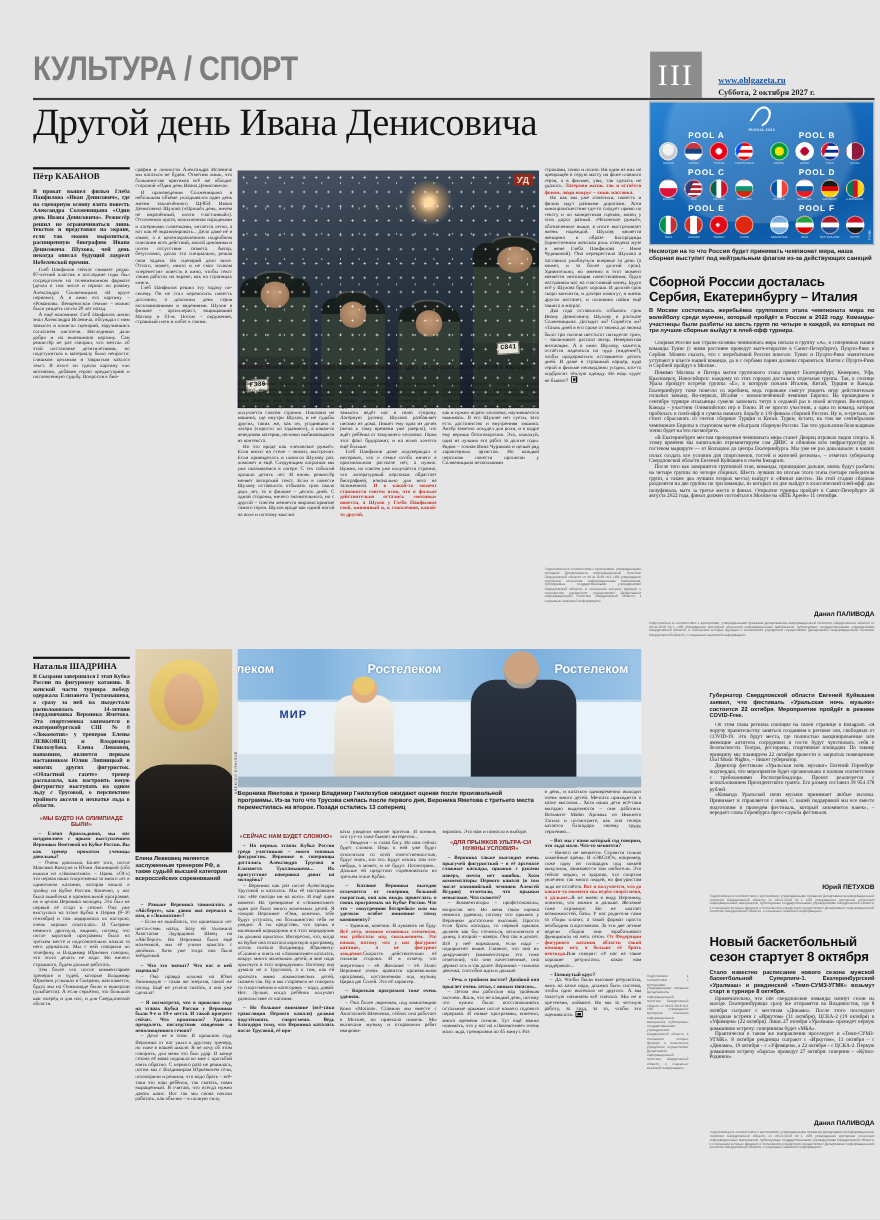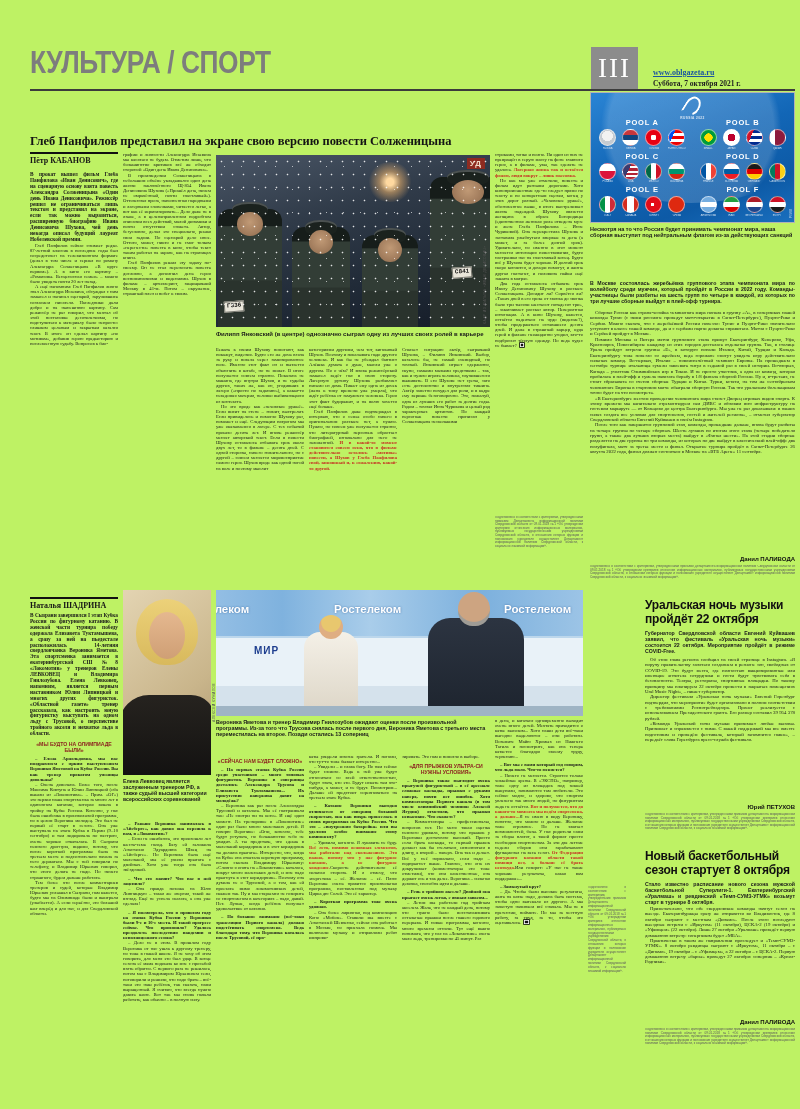--- a/index.html
+++ b/index.html
@@ -1,16 +1,16 @@
 <!DOCTYPE html>
 <html><head>
 <meta charset="utf-8">
 <style>
   html,body{margin:0;padding:0;background:#888;}
-  .page{position:relative;width:800px;height:1109px;background:#bef264;margin:0 auto;overflow:hidden;
+  .page{position:relative;width:800px;height:1109px;background:#e5e5e5;margin:0 auto;overflow:hidden;
         font-family:"Liberation Serif","DejaVu Serif",serif;color:#161616;}
   .abs{position:absolute;}
   
   #section-title{left:30px;top:47px;font:700 31px/1 "Liberation Sans","DejaVu Sans",sans-serif;
      color:#7d7d7d;letter-spacing:-.5px;transform:scaleX(.85);transform-origin:left top;white-space:nowrap;}
   #editor-block{left:270px;top:51px;width:230px;font:700 7.5px/10.5px "Liberation Serif",serif;color:#222;}
   #editor-block a{color:#1a56a0;text-decoration:underline;}
   #header-rule{left:30px;top:89px;width:765px;height:1.5px;background:#3c3c3c;}
   #page-num-box{left:591px;top:47px;width:47px;height:42px;background:#8c8c8c;color:#fff;
      font:400 27px/42px "Liberation Serif",serif;text-align:center;letter-spacing:2px;}
@@ -30,21 +30,21 @@
              text-indent:0;margin:4px 0 3px;}
   span.red{color:#c53022;font-weight:700;}
   span.endmark{display:inline-block;width:4.5px;height:4.5px;background:#111;margin-left:3px;
                box-shadow:inset 0 0 0 .8px #fff,0 0 0 .8px #111;vertical-align:-0.5px;}
   .caption{font:700 5.4px/6.1px "Liberation Sans","DejaVu Sans",sans-serif;color:#1a1a1a;text-align:left;}
   .fineprint{font:400 3.1px/3.6px "Liberation Sans",sans-serif;color:#5a5a5a;text-align:justify;overflow:hidden;}
   .vcredit{writing-mode:vertical-rl;transform:rotate(180deg);font:400 3.4px/1.2 "Liberation Sans",sans-serif;
            color:#555;letter-spacing:.4px;overflow:hidden;}
   .author{font:700 6px/7px "Liberation Sans",sans-serif;text-align:right;color:#111;}
   
-  #film-photo{left:216px;top:155px;width:274px;height:172px;overflow:hidden;
+  #film-photo{left:216px;top:155px;width:274px;height:216px;overflow:hidden;
      background:linear-gradient(165deg,#4a5666 0%,#303b49 35%,#202a37 70%,#141b26 100%);}
   .fp-lamp{position:absolute;left:55%;top:4%;width:46px;height:40px;border-radius:50%;
      background:radial-gradient(circle,#ffd9a0 0 12%,rgba(255,190,110,.5) 35%,rgba(255,190,110,0) 70%);}
   .fp-sign{position:absolute;right:5px;top:3px;background:#8e2b20;color:#eed7c5;
      font:700 8px/11px "Liberation Sans",sans-serif;padding:0 3px;letter-spacing:1px;}
   .fp-p{position:absolute;bottom:0;border-radius:12px 12px 0 0;
      background:linear-gradient(180deg,#161d1a 0 14%,#323d36 15% 60%,#2a332d 61%);}
   .fp-p::before{content:"";position:absolute;top:-7px;left:22%;width:56%;height:15px;border-radius:45% 45% 35% 35%;
      background:#1b221e;box-shadow:0 2px 0 rgba(220,225,230,.25) inset;}
   .fp-p::after{content:"";position:absolute;top:3px;left:29%;width:42%;height:24px;border-radius:50%;
@@ -106,24 +106,24 @@
 </head>
 <body>
 
 <div class="page">
 
   <div class="abs" id="section-title">КУЛЬТУРА / СПОРТ</div>
 
 
   <div class="abs" id="page-num-box">III</div>
   <a href="#" class="abs" id="paper-site">www.oblgazeta.ru</a>
-  <div class="abs" id="paper-date">Суббота, 7 октября 2021 г.</div>
+  <div class="abs" id="paper-date">Суббота, 2 октября 2027 г.</div>
   <div class="abs" id="header-rule"></div>
 
-  <div class="abs subhead" style="left:30px;top:135px;width:560px;">Глеб Панфилов представил на экране свою версию повести Солженицына</div>
+  <div class="abs headline" style="left:30px;top:94px;width:560px;">Другой день Ивана Денисовича</div>
   <div class="abs byline" style="left:30px;top:152px;">Пётр КАБАНОВ</div>
 
   <div class="abs col" style="left:30px;top:172px;height:383px;">
       <p class="lead"><span>В прокат вышел фильм Глеба Панфилова «Иван Денисович», где на сценарную основу взята повесть Александра Солженицына «Один день Ивана Денисовича». Режиссёр решил не ограничиваться лишь текстом и представил на экране, если так можно выразиться, расширенную биографию Ивана Денисовича Шухова, чей день некогда описал будущий лауреат Нобелевской премии.</span></p>
       <p><span>Глеб Панфилов сейчас снимает редко. 87-летний классик в последние годы был сосредоточен на телевизионном формате (делал в том числе и сериал по роману Александра Солженицына «В круге первом»). А в кино его картину – «Романовы. Венценосная семья» – можно было увидеть почти 20 лет назад.</span></p>
       <p><span>А ещё напомним: Глеб Панфилов лично знал Александра Исаевича, обсуждал с ним замысел и написал сценарий, заручившись согласием писателя. Наследники дали добро и на нынешнюю картину. Сам режиссёр не раз говорил, что мечтал об этой постановке десятилетиями, но подступиться к материалу было непросто: слишком цельным и закрытым казался текст. В итоге он сделал картину «по мотивам», добавив герою предысторию и послевоенную судьбу. Вопросов к био-</span></p>
     </div>
   <div class="abs col" style="left:123px;top:152px;height:403px;">
       <p class="cont"><span>графии и личности Александра Исаевича мы касаться не будем. Отметим лишь, что большинство критиков всё же обходит стороной «Один день Ивана Денисовича».</span></p>
       <p><span>В произведении Солженицына в небольшом объёме укладывался один день жизни заключённого Щ-854 Ивана Денисовича Шухова («Прошёл день, ничем не омрачённый, почти счастливый»). Отточенная проза, наполненная народными и лагерными словечками, читается легко, а вот как её экранизировать... Дело даже не в языке, а в целенаправленном подробном описании всех действий, малой динамики и почти отсутствии сюжета. Автор, безусловно, делал это специально, решая свои задачи. Но сценарий дело иное. Оттого, может, никто и не смог толком «перенести» повесть в кино, чтобы текст таким работал на экране, как на страницах книги.</span></p>
@@ -362,31 +362,31 @@
             <div class="team">
               <div class="flag" style="background: linear-gradient(rgb(206, 17, 38) 33%, rgb(255, 255, 255) 33%, rgb(255, 255, 255) 67%, rgb(26, 26, 26) 67%);"></div>
               <div class="team-name">EGYPT</div>
             </div>
           </div>
         </div>
       </div>
     <div class="vcredit" style="position:absolute;right:1px;top:55px;height:70px;color:#dfe9f2;">FIVB</div>
   </div>
   <div class="abs sb-caption" style="left:590px;top:226px;width:205px;">Несмотря на то что Россия будет принимать чемпионат мира, наша сборная выступит под нейтральным флагом из-за действующих санкций</div>
+  <div class="abs sb-headline" style="left:590px;top:249px;width:205px;">Сборной России досталась Сербия, Екатеринбургу – Италия</div>
   <div class="abs sb-lead" style="left:590px;top:280px;width:205px;">В Москве состоялась жеребьёвка группового этапа чемпионата мира по волейболу среди мужчин, который пройдёт в России в 2022 году. Команды-участницы были разбиты на шесть групп по четыре в каждой, из которых по три лучшие сборные выйдут в плей-офф турнира.</div>
   <div class="abs sb-body" style="left:590px;top:310px;width:205px;height:245px;">
       <p><span>Сборная России как страна-хозяйка чемпионата мира попала в группу «А», в соперниках нашей команды Тунис (с ними россияне проведут матч-открытие в Санкт-Петербурге), Пуэрто-Рико и Сербия. Можно сказать, что с жеребьёвкой России повезло: Тунис и Пуэрто-Рико значительно уступают в классе нашей команде, да и с сербами парни должны справиться. Матчи с Пуэрто-Рико и Сербией пройдут в Москве.</span></p>
       <p><span>Помимо Москвы и Питера матчи группового этапа примут Екатеринбург, Кемерово, Уфа, Красноярск, Новосибирск: каждому из этих городов досталась отдельная группа. Так, в столице Урала пройдут встречи группы «Е», в которую попали Италия, Китай, Турция и Канада. Екатеринбургу тоже повезло со жребием, ведь горожане смогут увидеть игру действительно сильных команд. Во-первых, Италия – новоиспечённый чемпион Европы. На прошедшем в сентябре турнире итальянцы сумели завоевать титул в седьмой раз в своей истории. Во-вторых, Канада – участник Олимпийских игр в Токио. И не просто участник, а одна из команд, которая пробилась в плей-офф и сумела навязать борьбу в 1/8 финала сборной России. Ну и, в-третьих, не стоит сбрасывать со счетов сборные Турции и Китая. Турки, кстати, на том же сентябрьском чемпионате Европы в стартовом матче обыграли сборную России. Так что уральским болельщикам точно будет на что посмотреть.</span></p>
       <p><span>«В Екатеринбурге местом проведения чемпионата мира станет Дворец игровых видов спорта. К этому времени мы капитально отремонтируем сам ДИВС и обновим всю инфраструктуру на гостевом маршруте — от Кольцово до центра Екатеринбурга. Мы уже не раз доказывали: в наших силах создать все условия для спортсменов, гостей и жителей региона», – отметил губернатор Свердловской области Евгений Куйвашев в своём Instagram.</span></p>
       <p><span>После того как завершится групповой этап, команды, прошедшие дальше, вновь будут разбиты на четыре группы по четыре сборных. Шесть лучших по итогам этого этапа (четыре победителя групп, а также два лучших вторых места) выйдут в «Финал шести». На этой стадии сборные разделятся на две группы по три команды, из которых по две выйдут в классический плей-офф: два полуфинала, матч за третье место и финал. Открытие турнира пройдёт в Санкт-Петербурге 26 августа 2022 года, финал должен состояться в Москве на «ВТБ Арене» 11 сентября.</span></p>
     </div>
   <div class="abs author" style="left:590px;top:556px;width:205px;">Данил ПАЛИВОДА</div>
   <div class="abs fineprint" style="left:590px;top:565px;width:205px;height:26px;">Подготовлено в соответствии с критериями, утверждёнными приказом Департамента информационной политики Свердловской области от 09.01.2018 №1 «Об утверждении критериев отнесения информационных материалов, публикуемых государственными учреждениями Свердловской области, в отношении которых функции и полномочия учредителя осуществляет Департамент информационной политики Свердловской области, к социально значимой информации».</div>
 
-  <div class="abs sb-headline" style="left:645px;top:598px;width:150px;">Уральская ночь музыки пройдёт 22 октября</div>
   <div class="abs sb-lead" style="left:645px;top:630px;width:150px;">Губернатор Свердловской области Евгений Куйвашев заявил, что фестиваль «Уральская ночь музыки» состоится 22 октября. Мероприятие пройдёт в режиме COVID-Free.</div>
   <div class="abs sb-body" style="left:645px;top:657px;width:150px;height:146px;">
       <p><span>Об этом глава региона сообщил на своей странице в Instagram. «Я поручу правительству заняться созданием в регионе зон, свободных от COVID-19. Это будут места, где полностью вакцинированные или имеющие антитела сотрудники и гости будут чувствовать себя в безопасности. Театры, рестораны, спортивные площадки. По такому принципу мы планируем 22 октября провести в закрытых помещениях Ural Music Night», – пишет губернатор.</span></p>
       <p><span>Директор фестиваля «Уральская ночь музыки» Евгений Горенбург подтвердил, что мероприятие будет организовано в полном соответствии с требованиями Роспотребнадзора. Проект реализуется с использованием Президентского гранта. Его размер составил 39 954 378 рублей.</span></p>
       <p><span>«Команда Уральской ночи музыки принимает любые вызовы. Принимает и справляется с ними. С вашей поддержкой мы все вместе подготовим и проведём фестиваль, который запомнится навек», – передаёт слова Горенбурга пресс-служба фестиваля.</span></p>
     </div>
   <div class="abs author" style="left:645px;top:804px;width:150px;">Юрий ПЕТУХОВ</div>
   <div class="abs fineprint" style="left:645px;top:813px;width:150px;height:32px;">Подготовлено в соответствии с критериями, утверждёнными приказом Департамента информационной политики Свердловской области от 09.01.2018 №1 «Об утверждении критериев отнесения информационных материалов, публикуемых государственными учреждениями Свердловской области, в отношении которых функции и полномочия учредителя осуществляет Департамент информационной политики Свердловской области, к социально значимой информации».</div>
 
   <div class="abs sb-headline" style="left:645px;top:849px;width:150px;">Новый баскетбольный сезон стартует 8 октября</div>

